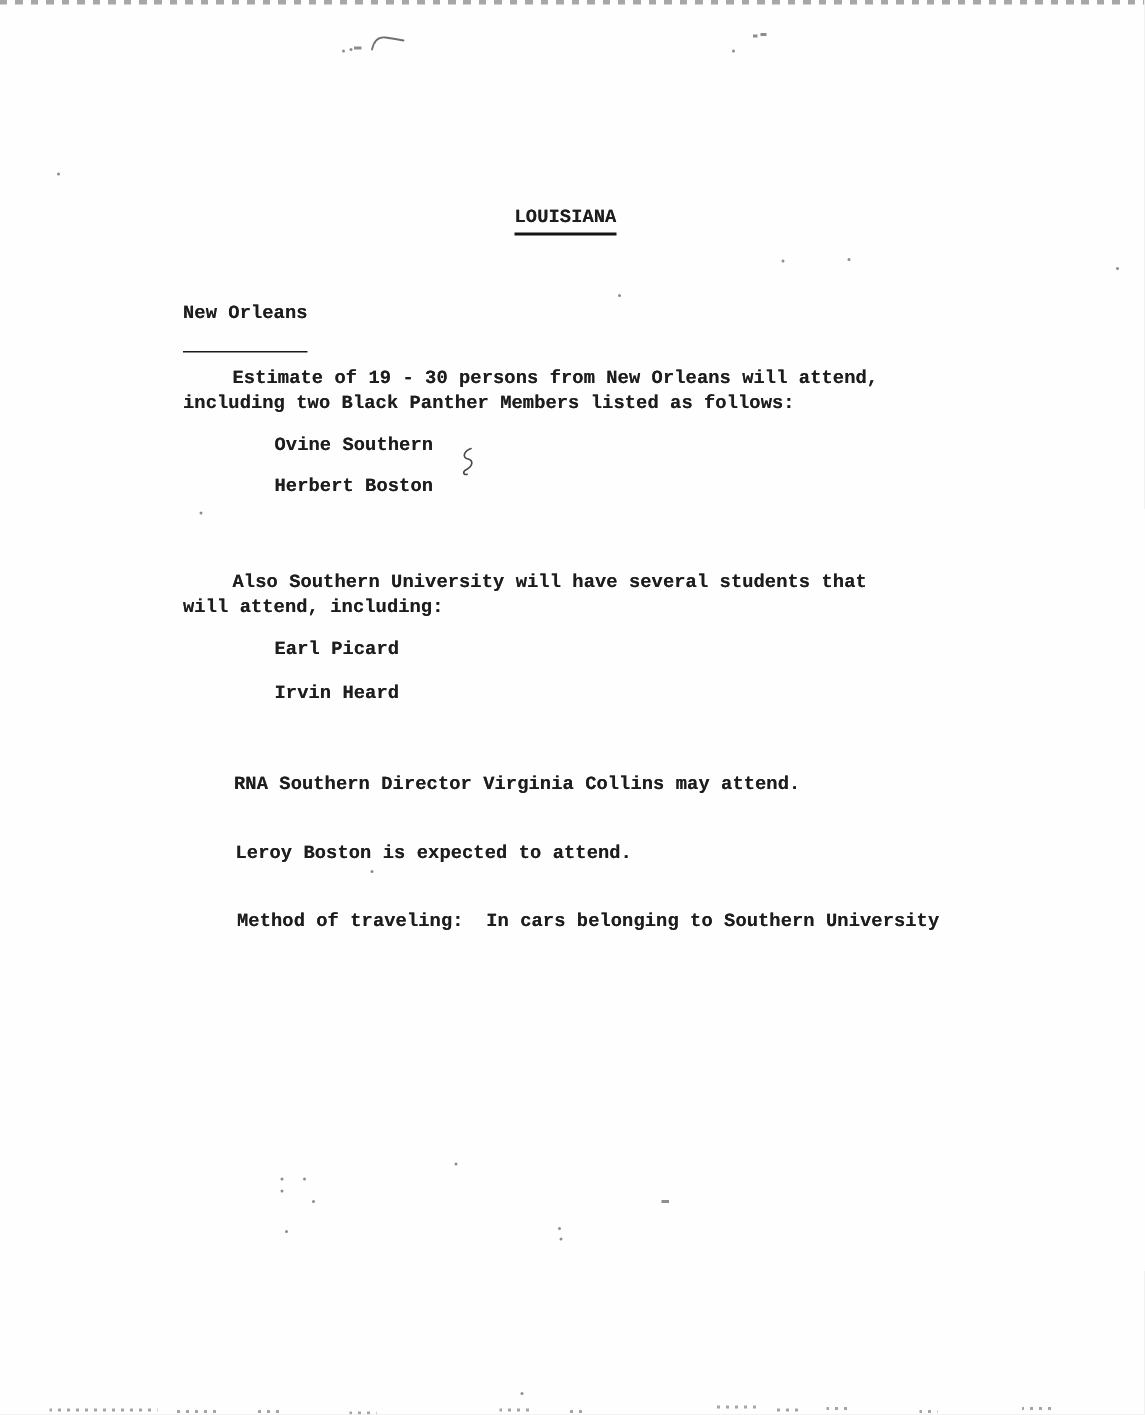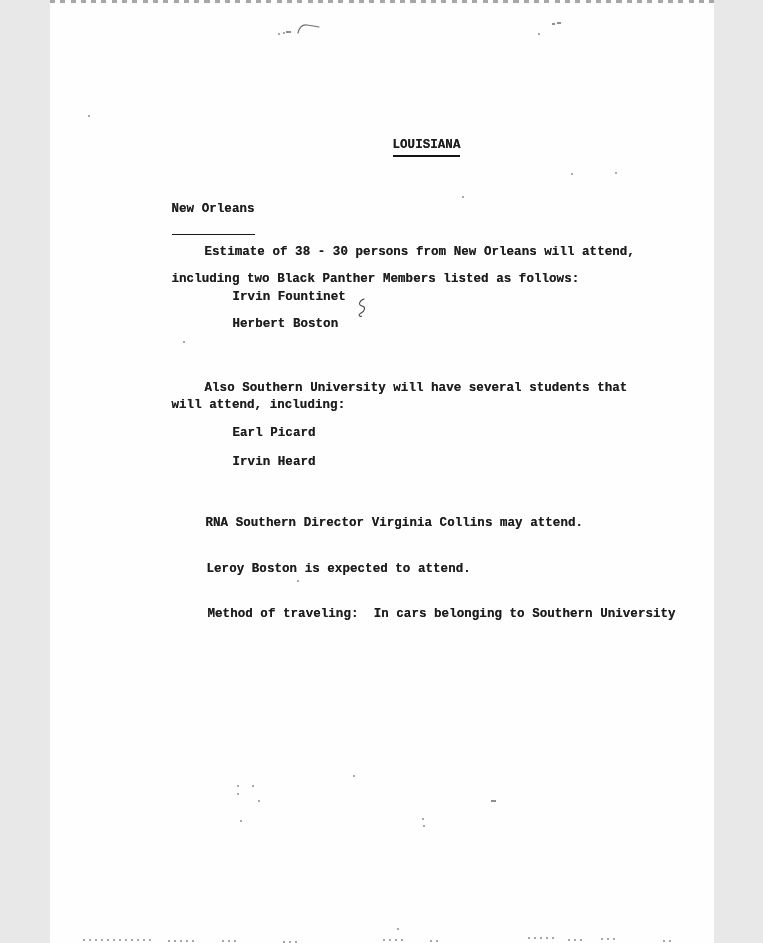--- a/index.html
+++ b/index.html
@@ -1,18 +1,18 @@
 <!DOCTYPE html>
 <html><head>
 <meta charset="utf-8">
 <style>
   html,body { margin:0; padding:0; background:#e8e8e8; }
   .page {
     position:relative;
-    width:664px; height:943px;
+    width:763px; height:943px;
     margin:0 auto;
     background:#fefefe;
     overflow:hidden;
     font-family:"Liberation Mono", monospace;
     font-weight:bold;
     color:#1d1d1d;
   }
   .txt {
     position:absolute;
     white-space:pre;
@@ -54,24 +54,24 @@
   <span class="speck" style="left:233px; top:32px;"></span>
   <span class="dash-speck" style="left:236px; top:31px; width:5px;"></span>
   <span class="dash-speck" style="left:502px; top:23px; width:3px;"></span>
   <span class="dash-speck" style="left:507px; top:22px; width:4px;"></span>
   <span class="speck" style="left:488px; top:33px;"></span>
 
   <div class="txt title-underline" style="left:343px; top:137px;">LOUISIANA</div>
 
   <div class="txt heading-underline" style="left:122px; top:201px;">New Orleans</div>
 
-  <div class="txt" style="left:155px; top:244px;">Estimate of 38 - 30 persons from New Orleans will attend,</div>
-  <div class="txt" style="left:122px; top:271px;text-align:center;">including two Black Panther Members listed as follows:</div>
+  <div class="txt" style="left:155px; top:244px;">Estimate of 19 - 30 persons from New Orleans will attend,</div>
+  <div class="txt" style="left:122px; top:261px;text-align:center;">including two Black Panther Members listed as follows:</div>
 
-  <div class="txt" style="left:183px; top:289px;">Irvin Fountinet</div>
+  <div class="txt" style="left:183px; top:289px;">Ovine Southern</div>
   <svg class="mark-svg" style="left:305px; top:298px;" width="14" height="20" viewBox="0 0 14 20">
     <path d="M9,1 C4,3 3,7 7,8 C11,9 10,13 6,15 C3,16.5 4,19 6.5,18.2" fill="none" stroke="#4a4a4a" stroke-width="1.1" stroke-linecap="round"></path>
   </svg>
   <div class="txt" style="left:183px; top:316px;">Herbert Boston</div>
 
   <div class="txt" style="left:122px; top:397px;">will attend, including:</div>
   <div class="txt" style="left:155px; top:380px;">Also Southern University will have several students that</div>
 
   <div class="txt" style="left:183px; top:425px;">Earl Picard</div>
   <div class="txt" style="left:183px; top:454px;">Irvin Heard</div>

